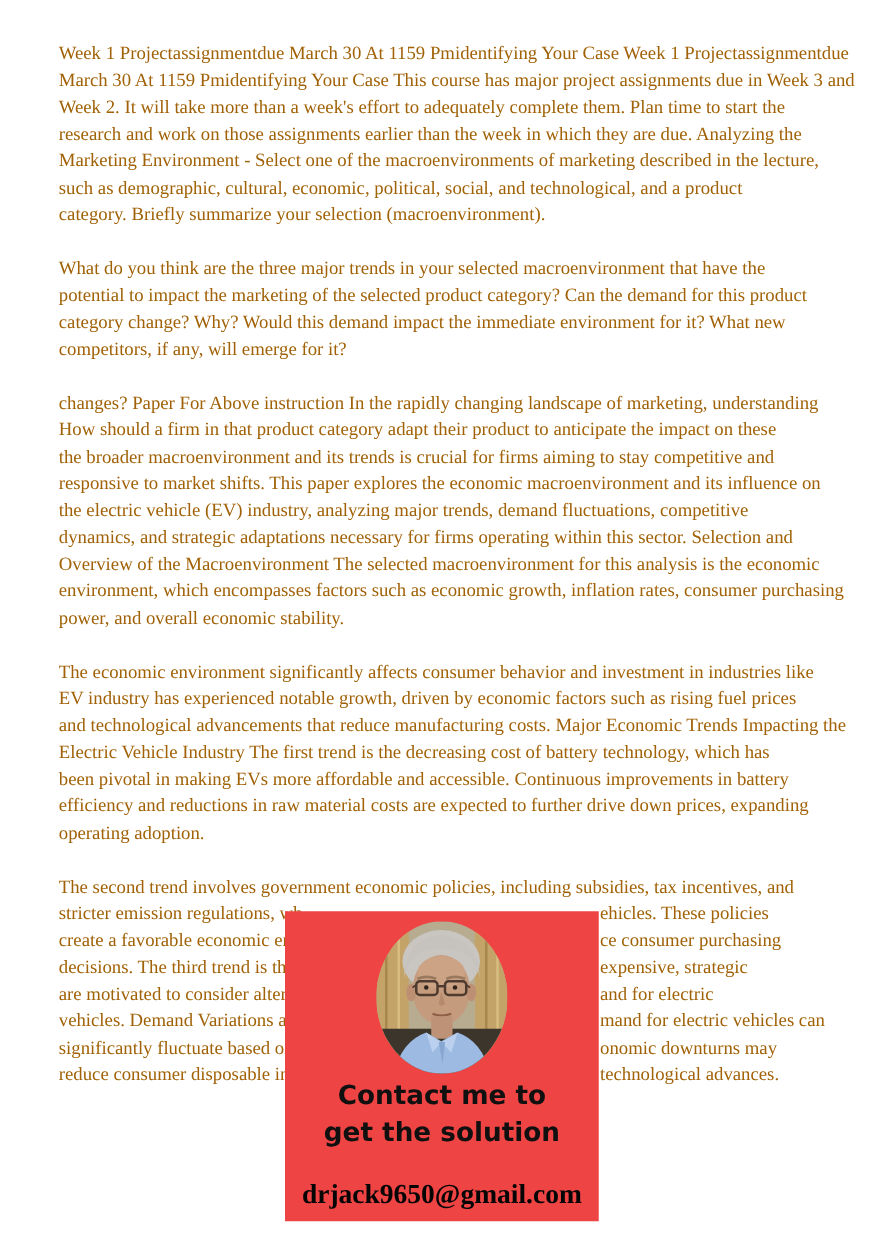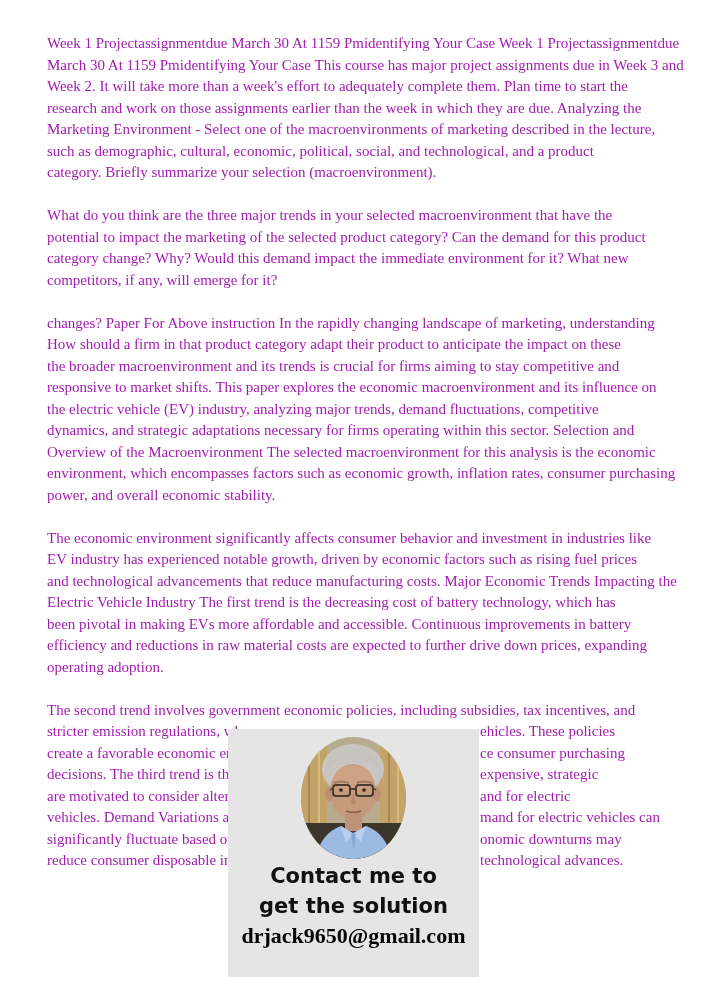--- a/index.html
+++ b/index.html
@@ -48,34 +48,34 @@
   .contact-heading {
     margin-top: 2px;
     font-family: "DejaVu Sans", "Liberation Sans", sans-serif;
     font-weight: bold;
     font-size: 21px;
     line-height: 30px;
     color: #101010;
     letter-spacing: 0px;
   }
   .email {
-    margin-top: 1px;
+    margin-top: 20px;
     font-family: "Liberation Serif", "DejaVu Serif", serif;
     font-weight: bold;
     font-size: 22px;
     line-height: 28px;
     color: #050505;
   }
 </style>
 </head>
 <body>
 
 <div id="page">
 
-  <div id="doc" style="color: #a21caf;">
+  <div id="doc" style="color: #a16207;">
       <div class="para">
         <div class="line">Week 1 Projectassignmentdue March 30 At 1159 Pmidentifying Your Case Week 1 Projectassignmentdue</div>
         <div class="line">March 30 At 1159 Pmidentifying Your Case This course has major project assignments due in Week 3 and</div>
         <div class="line">Week 2. It will take more than a week's effort to adequately complete them. Plan time to start the</div>
         <div class="line">research and work on those assignments earlier than the week in which they are due. Analyzing the</div>
         <div class="line">Marketing Environment - Select one of the macroenvironments of marketing described in the lecture,</div>
         <div class="line">such as demographic, cultural, economic, political, social, and technological, and a product</div>
         <div class="line">category. Briefly summarize your selection (macroenvironment).</div>
       </div>
       <div class="para">
@@ -109,21 +109,21 @@
         <div class="line"><span>stricter emission regulations, wh</span><span class="frag-right">ehicles. These policies</span></div>
         <div class="line"><span>create a favorable economic env</span><span class="frag-right">ce consumer purchasing</span></div>
         <div class="line"><span>decisions. The third trend is the</span><span class="frag-right">expensive, strategic</span></div>
         <div class="line"><span>are motivated to consider altern</span><span class="frag-right">and for electric</span></div>
         <div class="line"><span>vehicles. Demand Variations an</span><span class="frag-right">mand for electric vehicles can</span></div>
         <div class="line"><span>significantly fluctuate based on</span><span class="frag-right">onomic downturns may</span></div>
         <div class="line"><span>reduce consumer disposable inc</span><span class="frag-right">technological advances.</span></div>
       </div>
     </div>
 
-  <div id="overlay" style="background: #e5e5e5;">
+  <div id="overlay" style="background: #ef4444;">
     <div class="photo">
       <svg width="105" height="122" viewBox="0 0 105 122" xmlns="http://www.w3.org/2000/svg">
         <rect width="105" height="122" fill="#b7ab90"></rect>
         <rect x="0" y="0" width="26" height="122" fill="#c4a368"></rect>
         <rect x="79" y="0" width="26" height="122" fill="#c4a368"></rect>
         <line x1="8" y1="0" x2="8" y2="122" stroke="#a8874f" stroke-width="2"></line>
         <line x1="18" y1="0" x2="18" y2="122" stroke="#d8bc80" stroke-width="2"></line>
         <line x1="88" y1="0" x2="88" y2="122" stroke="#a8874f" stroke-width="2"></line>
         <line x1="97" y1="0" x2="97" y2="122" stroke="#d8bc80" stroke-width="2"></line>
         <rect x="0" y="86" width="105" height="36" fill="#3b352c"></rect>

